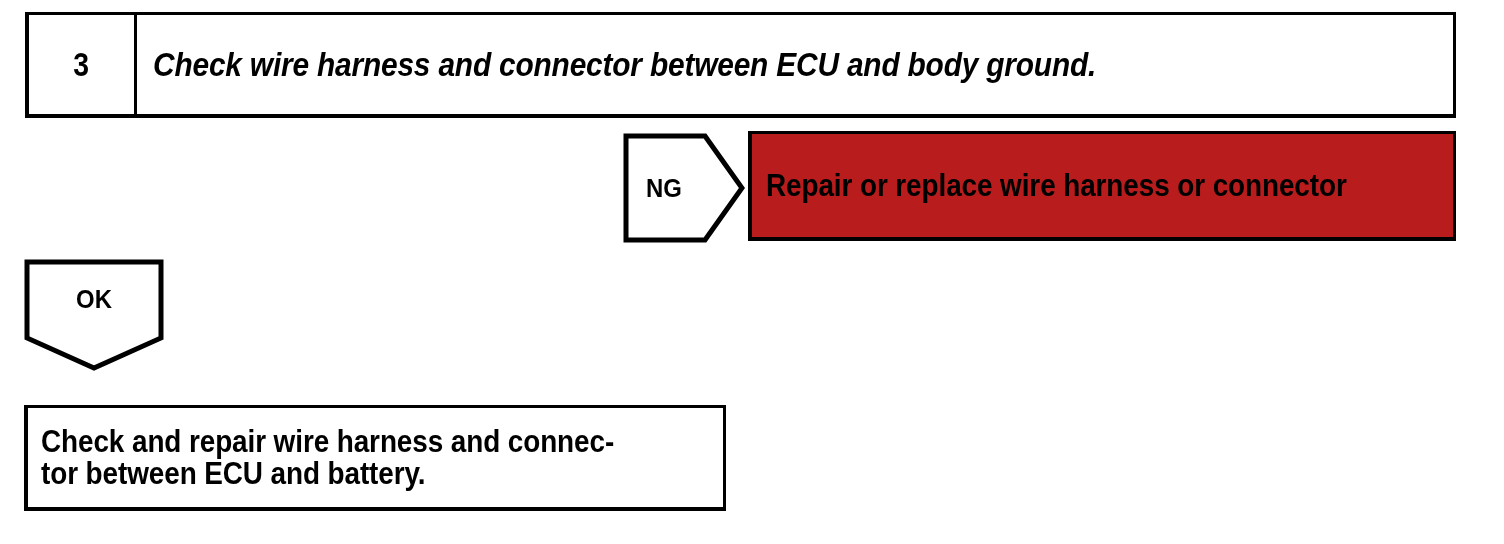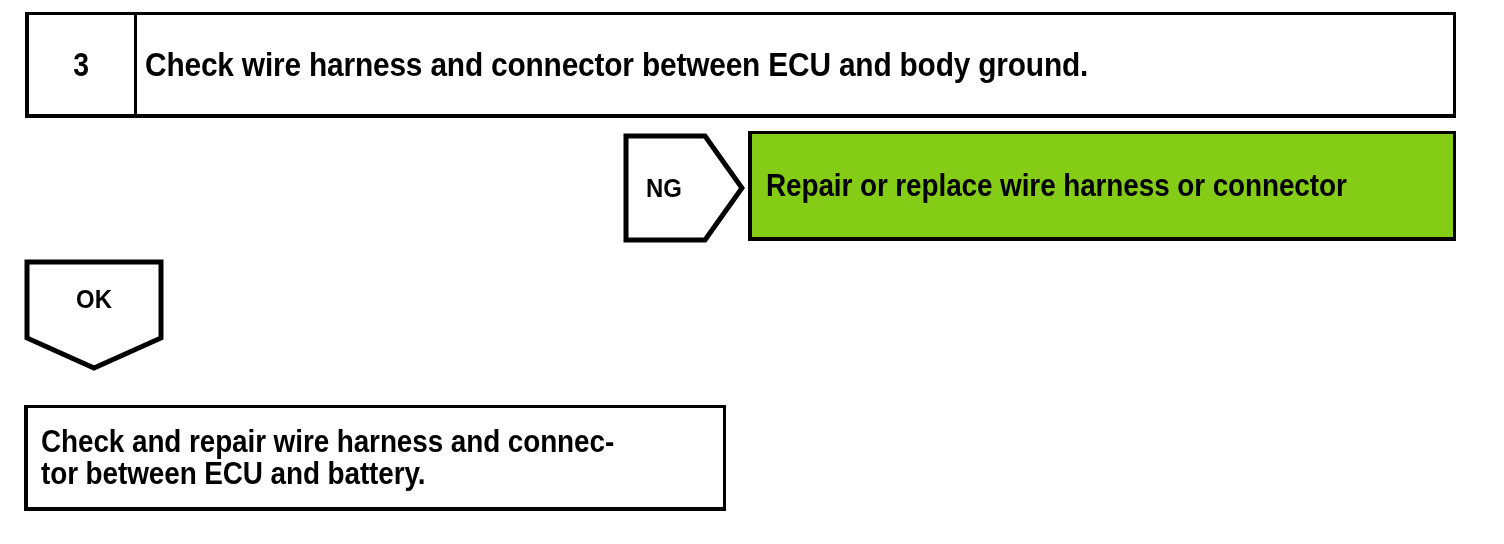--- a/index.html
+++ b/index.html
@@ -51,22 +51,23 @@
     font-weight: bold;
     letter-spacing: 0px;
     color: #000000;
     transform: scaleX(0.86);
     line-height: 1;
   }
   .step-text-cell {
     flex: 1;
     display: flex;
     align-items: center;
-    padding-left: 8px;
-    box-sizing: border-box;
+    padding-left: 16px;
+    box-sizing: border-box;
+    font-style: italic;
   }
   .step-text-cell .txt {
     font-size: 33px;
     font-weight: bold;
     color: #000000;
     white-space: nowrap;
     transform: scaleX(0.905);
     transform-origin: left center;
     letter-spacing: -0.2px;
     line-height: 1;
@@ -105,21 +106,21 @@
   .repair-box {
     position: absolute;
     left: 748px;
     top: 131px;
     width: 708px;   
     height: 110px;  
     box-sizing: border-box;
     border: 3px solid #000000;
     border-left-width: 4px;
     border-bottom-width: 4px;
-    background: #84cc16;
+    background: #b91c1c;
     display: flex;
     align-items: center;
     padding-left: 14px;
   }
   .repair-box .txt {
     font-size: 31px;
     font-weight: bold;
     color: #000000;
     white-space: nowrap;
     transform: scaleX(0.90);

